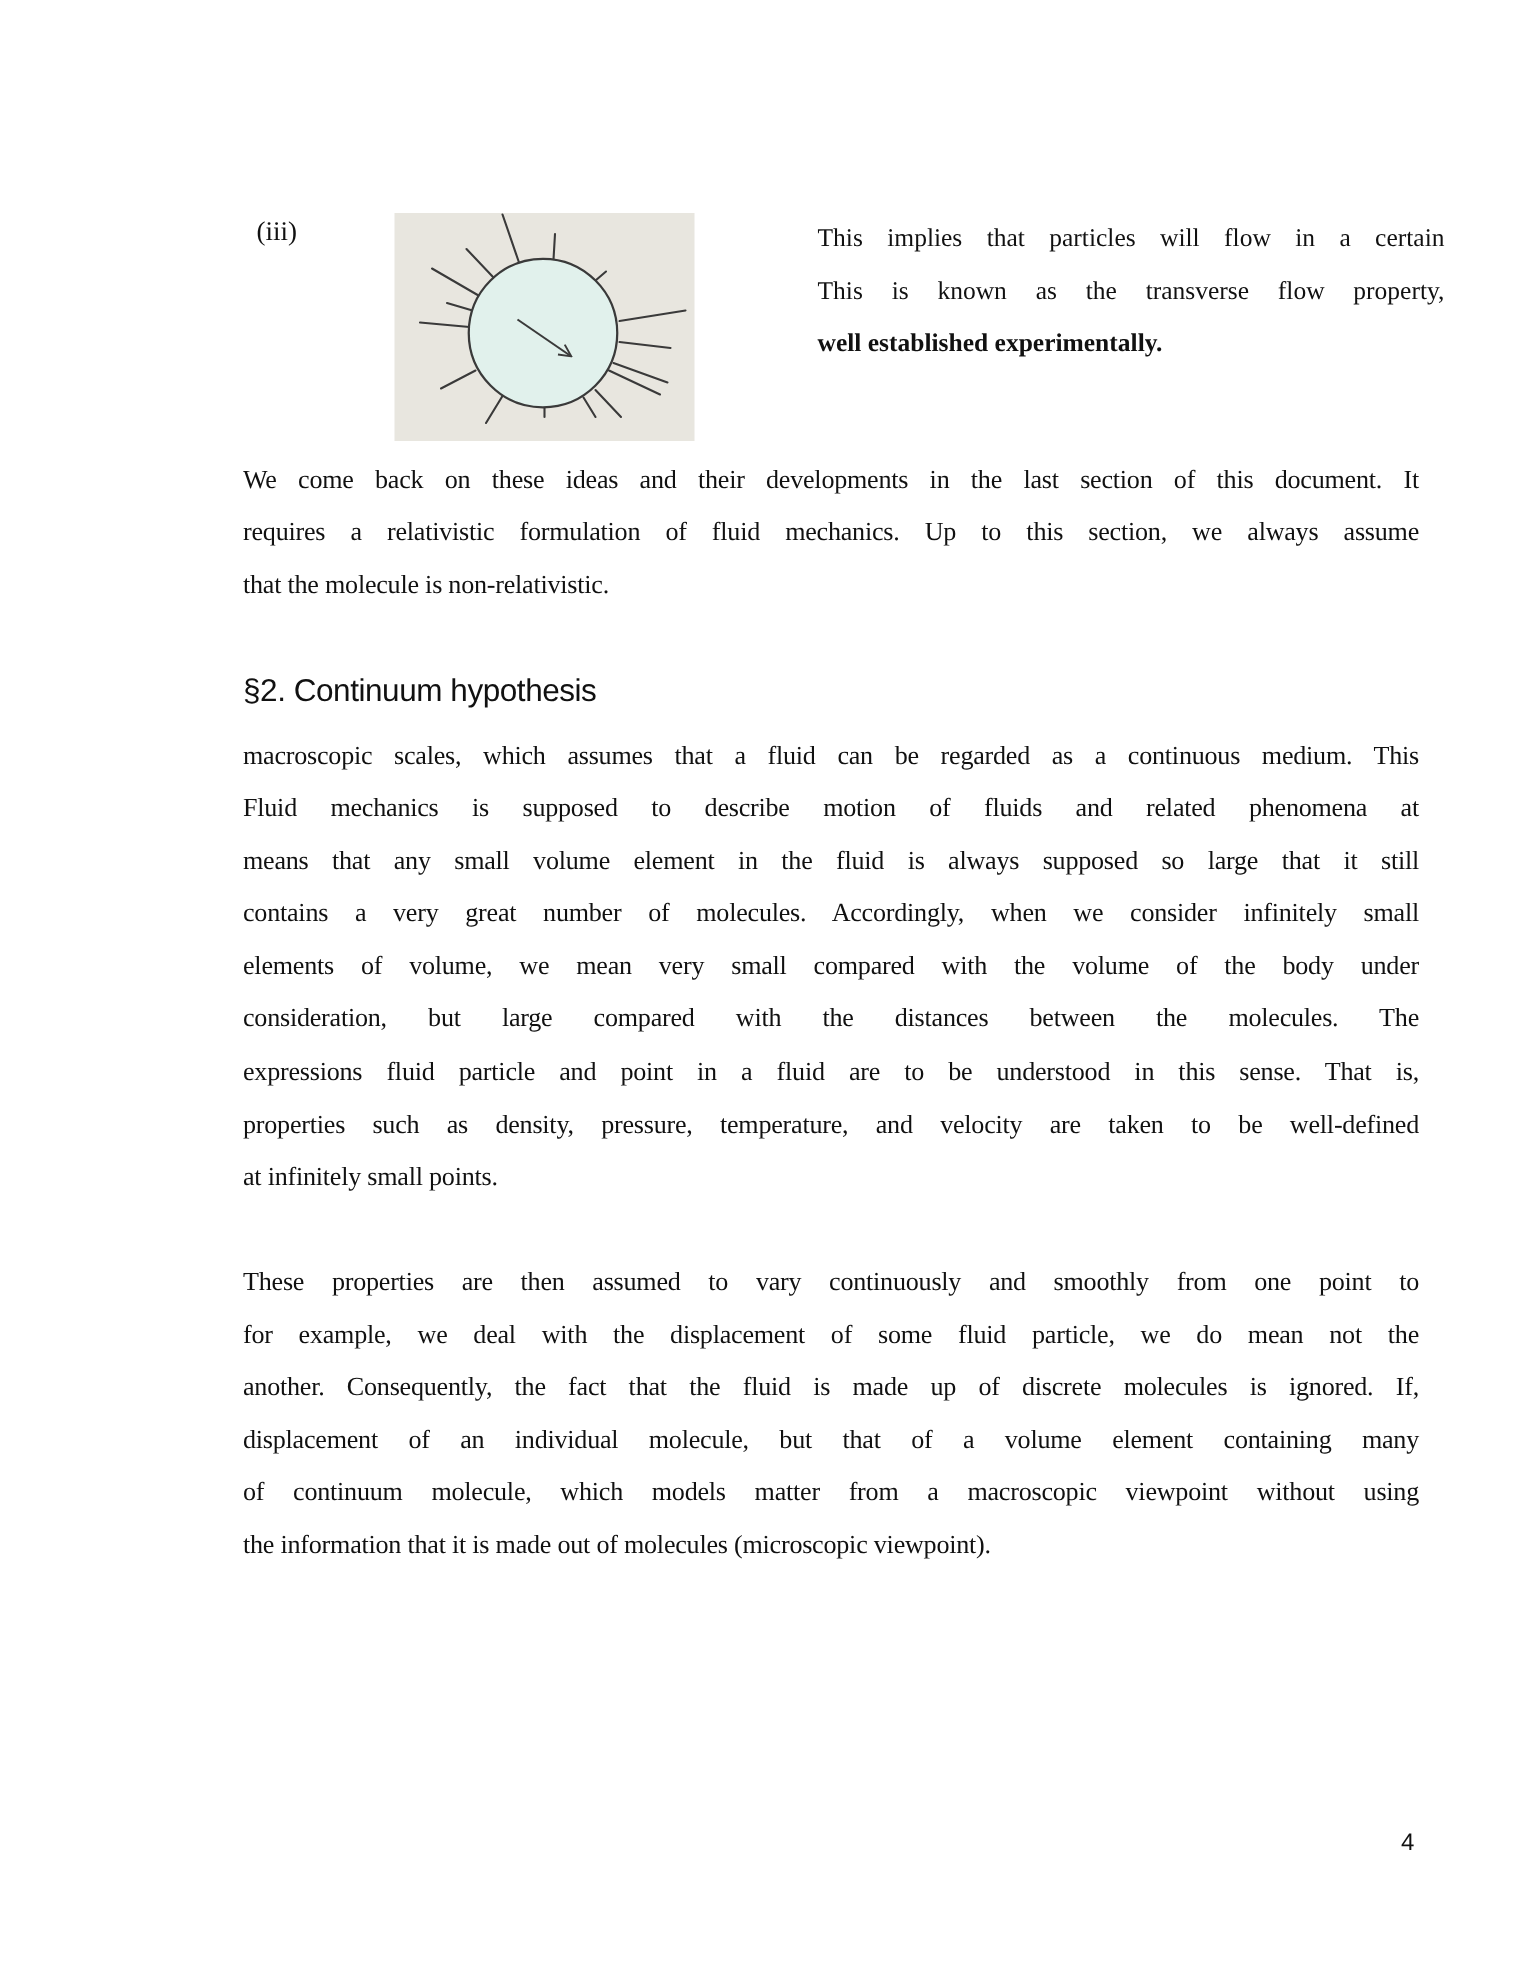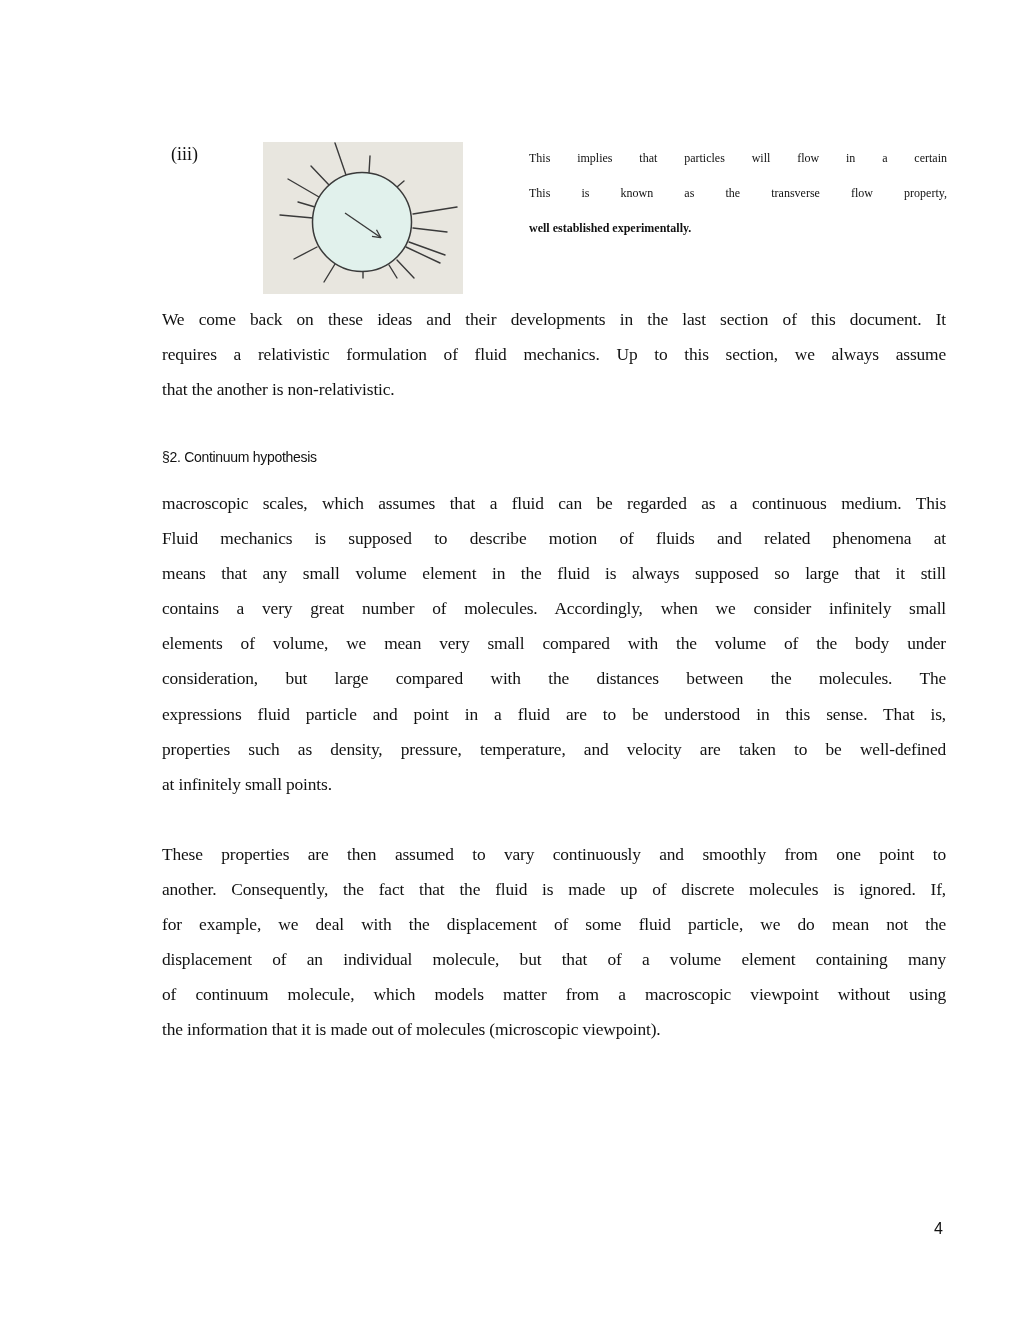--- a/index.html
+++ b/index.html
@@ -8,40 +8,40 @@
     .label-iii {
       position: absolute; left: 127px; top: 144px;
       font-family: "Liberation Serif", serif; font-size: 18px;
     }
     .figure {
       position: absolute; left: 219px; top: 142px; width: 200px; height: 152px;
       background: #e8e6df;
     }
     .figure svg { display: block; }
     .side-text {
-      position: absolute; left: 485px; top: 141px; width: 418px;
-      font-family: "Liberation Serif", serif; font-size: 12px;
+      position: absolute; left: 501px; top: 141px; width: 418px;
+      font-family: "Liberation Serif", serif; font-size: 17px;
       line-height: 35.2px; text-align: justify;
     }
     .side-text .line { display: block; text-align: justify; text-align-last: justify; white-space: nowrap; height: 35.2px; }
     .side-text .line.last { text-align-last: left; font-weight: bold; }
     .body-block {
       position: absolute; left: 118px; width: 784px;
       font-family: "Liberation Serif", serif; font-size: 17.4px;
       line-height: 35.1px;
     }
     .body-block .line {
       display: block; height: 35.1px; white-space: nowrap;
       text-align: justify; text-align-last: justify;
       letter-spacing: -0.15px;
     }
     .body-block .line.last { text-align-last: left; }
     .heading {
       position: absolute; left: 118px; top: 449px;
-      font-family: "Liberation Sans", sans-serif; font-size: 14px; font-weight: normal;
+      font-family: "Liberation Sans", sans-serif; font-size: 21px; font-weight: normal;
       letter-spacing: -0.3px; margin: 0;
     }
     .page-number {
       position: absolute; left: 890px; top: 1220px;
       font-family: "Liberation Sans", sans-serif; font-size: 16px;
     }
   </style>
 </head>
 <body>
 
@@ -81,41 +81,41 @@
 
   <div class="side-text">
     <span class="line">This implies that particles will flow in a certain</span>
     <span class="line">This is known as the transverse flow property,</span>
     <span class="line last">well established experimentally.</span>
   </div>
 
   <div class="body-block" style="top: 302px;">
     <span class="line">We come back on these ideas and their developments in the last section of this document. It</span>
     <span class="line">requires a relativistic formulation of fluid mechanics. Up to this section, we always assume</span>
-    <span class="line last">that the another is non-relativistic.</span>
+    <span class="line last">that the molecule is non-relativistic.</span>
   </div>
 
   <h2 class="heading">§2. Continuum hypothesis</h2>
 
   <div class="body-block" style="top: 486px;">
     <span class="line">macroscopic scales, which assumes that a fluid can be regarded as a continuous medium. This</span>
     <span class="line">Fluid mechanics is supposed to describe motion of fluids and related phenomena at</span>
     <span class="line">means that any small volume element in the fluid is always supposed so large that it still</span>
     <span class="line">contains a very great number of molecules. Accordingly, when we consider infinitely small</span>
     <span class="line">elements of volume, we mean very small compared with the volume of the body under</span>
     <span class="line">consideration, but large compared with the distances between the molecules. The</span>
     <span class="line">expressions fluid particle and point in a fluid are to be understood in this sense. That is,</span>
     <span class="line">properties such as density, pressure, temperature, and velocity are taken to be well-defined</span>
     <span class="line last">at infinitely small points.</span>
   </div>
 
   <div class="body-block" style="top: 837px;">
     <span class="line">These properties are then assumed to vary continuously and smoothly from one point to</span>
+    <span class="line">for example, we deal with the displacement of some fluid particle, we do mean not the</span>
     <span class="line">another. Consequently, the fact that the fluid is made up of discrete molecules is ignored. If,</span>
-    <span class="line">for example, we deal with the displacement of some fluid particle, we do mean not the</span>
     <span class="line">displacement of an individual molecule, but that of a volume element containing many</span>
     <span class="line">of continuum molecule, which models matter from a macroscopic viewpoint without using</span>
     <span class="line last">the information that it is made out of molecules (microscopic viewpoint).</span>
   </div>
 
   <span class="page-number">4</span>
 
 </div>
 
 </body></html>

